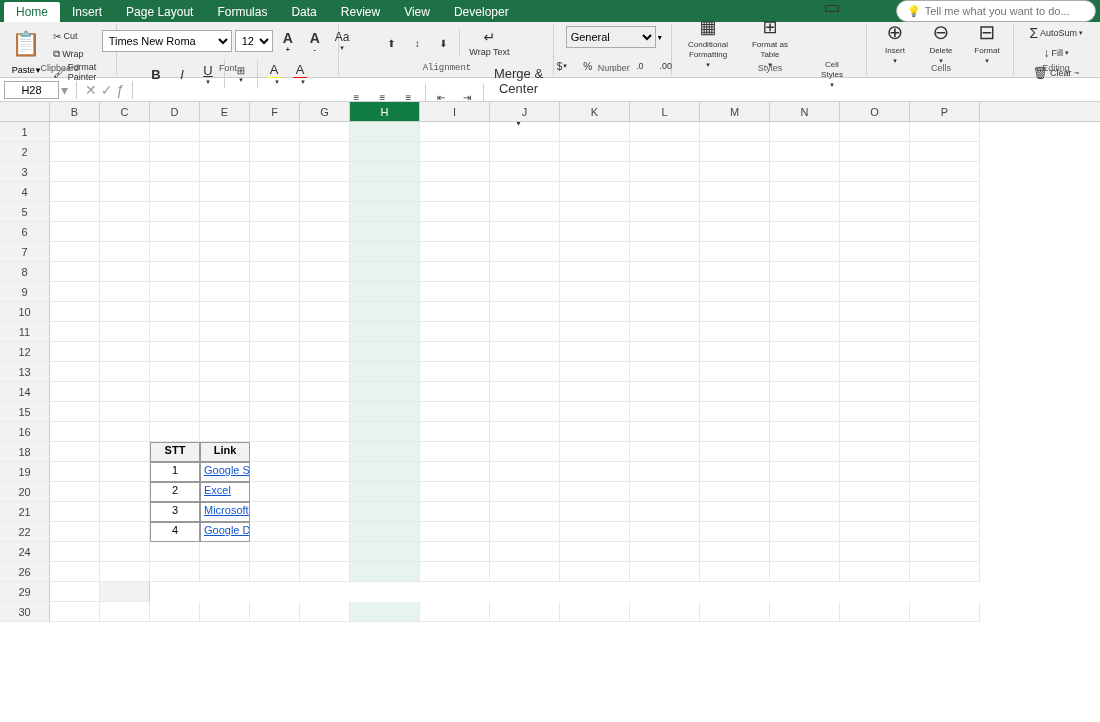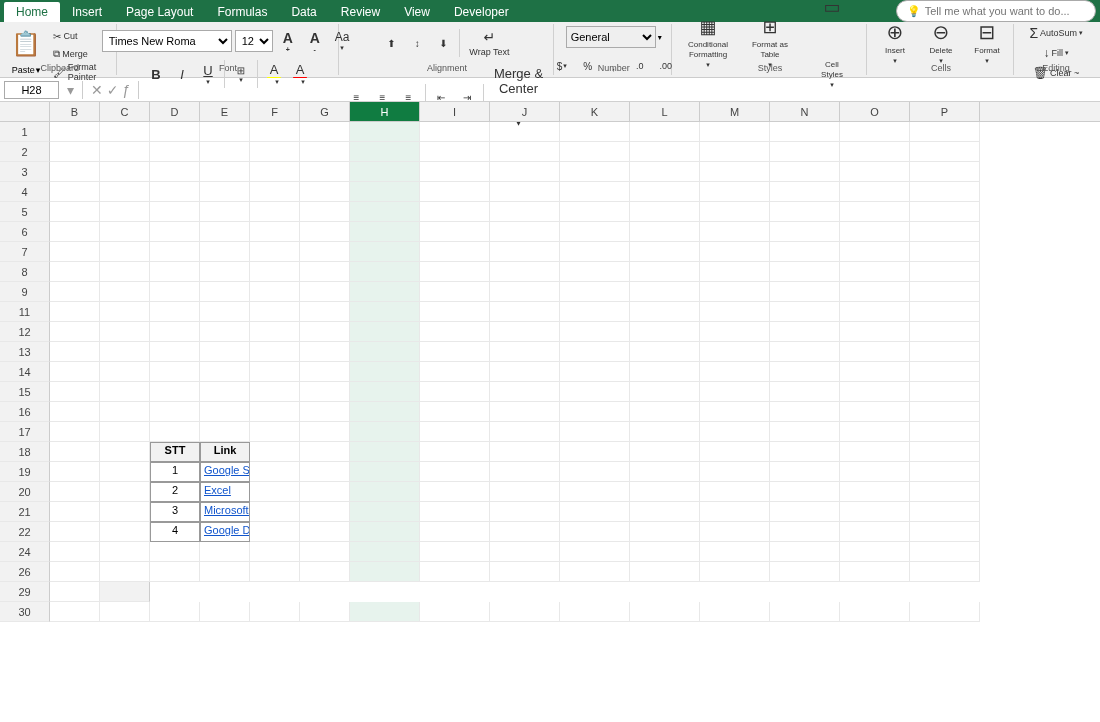--- a/index.html
+++ b/index.html
@@ -332,21 +332,21 @@
             <span>▾</span>
         </div>
       </div>
       <div style="display:flex; flex-direction:column; gap:2px; padding-top:4px;">
         <div class="rb-btn" style="height:16px; font-size:10px; flex-direction:row; gap:2px; justify-content:flex-start;">
           <span>✂</span>
             <span style="font-size:9px;">Cut</span>
         </div>
         <div class="rb-btn" style="height:16px; font-size:10px; flex-direction:row; gap:2px; justify-content:flex-start;">
           <span>⧉</span>
-            <span style="font-size:9px;">Merge</span>
+            <span style="font-size:9px;">Wrap</span>
         </div>
         <div class="rb-btn" style="height:16px; font-size:10px; flex-direction:row; gap:2px; justify-content:flex-start;">
           <span>🖌</span>
             <span style="font-size:9px;">Format Painter</span>
         </div>
       </div>
     </div>
     <div style="position:absolute; bottom:2px; left:0; right:0; text-align:center; font-size:9px; color:#555;">Clipboard</div>
   </div>
 
@@ -403,21 +403,21 @@
       <div class="rb-btn">≡</div>
       <div class="rb-sep"></div>
       <div class="rb-btn">⇤</div>
       <div class="rb-btn">⇥</div>
       <div class="rb-sep"></div>
       <div class="merge-center-btn rb-btn" style="flex-direction:column; font-size:13px; padding:2px 4px; gap:18px; height:auto; width:auto;">
         <span>Merge &amp; Center</span>
           <span>▾</span>
       </div>
     </div>
-    <div style="position:absolute; bottom:2px; left:0; right:0; text-align:center; font-size:9px; color:#555;">Alignment</div>
+    <div style="position:absolute; bottom:2px; left:0; right:0; text-align:center; font-size:9px; color:#555;font-family:Liberation Mono, monospace;">Alignment</div>
   </div>
 
   <div class="ribbon-group" style="flex-direction:column; padding-bottom:14px; min-width:100px; gap:2px; position:relative;">
     <div style="display:flex; gap:2px; align-items:center; margin-top:2px;">
       <select style="width:90px; height:22px; font-size:11px; border:1px solid #aaa;">
         <option>General</option>
       </select>
       <span style="font-size:8px; cursor:pointer;">▾</span>
     </div>
     <div style="display:flex; gap:2px; align-items:center; margin-top:1px;">
@@ -491,21 +491,21 @@
       <div class="rb-btn" style="font-size:9px; height:18px; flex-direction:row; gap:2px;">
         <span style="font-size:12px;">🗑</span>
         <span>Clear ~</span>
       </div>
     </div>
     <div style="position:absolute; bottom:2px; left:0; right:0; text-align:center; font-size:9px; color:#555;">Editing</div>
   </div>
 </div>
 
 <div class="formula-bar">
-  <div style="display:flex; align-items:center; gap:8px;">
+  <div style="display:flex; align-items:center; gap:2px;">
     <div class="cell-ref">H28</div>
     <div style="color:#999; font-size:14px;">▾</div>
   </div>
   <div style="width:1px; height:18px; background:#ccc; margin:0 4px;"></div>
   <div style="display:flex; align-items:center; gap:4px;">
     <span style="color:#999; cursor:pointer; font-size:14px;">✕</span>
     <span style="color:#999; cursor:pointer; font-size:14px;">✓</span>
     <span style="color:#999; cursor:pointer; font-size:14px;">ƒ</span>
   </div>
   <div style="width:1px; height:18px; background:#ccc; margin:0 4px;"></div>
@@ -692,20 +692,38 @@
           <div class="cell" style="width: 70px; min-width: 70px;"></div>
           <div class="cell" style="width: 70px; min-width: 70px;"></div>
           <div class="cell" style="width: 70px; min-width: 70px;"></div>
           <div class="cell" style="width: 70px; min-width: 70px;"></div>
           <div class="cell" style="width: 70px; min-width: 70px;"></div>
           <div class="cell" style="width: 70px; min-width: 70px;"></div>
           <div class="cell" style="width: 70px; min-width: 70px;"></div>
           <div class="cell" style="width: 70px; min-width: 70px;"></div>
         </div>
         <div class="grid-row">
+          <div class="row-header">10</div>
+          <div class="cell" style="width: 50px; min-width: 50px;"></div>
+          <div class="cell" style="width: 50px; min-width: 50px;"></div>
+          <div class="cell" style="width: 50px; min-width: 50px;"></div>
+          <div class="cell" style="width: 50px; min-width: 50px;"></div>
+          <div class="cell" style="width: 50px; min-width: 50px;"></div>
+          <div class="cell" style="width: 50px; min-width: 50px;"></div>
+          <div class="cell selected-col" style="width: 70px; min-width: 70px;"></div>
+          <div class="cell" style="width: 70px; min-width: 70px;"></div>
+          <div class="cell" style="width: 70px; min-width: 70px;"></div>
+          <div class="cell" style="width: 70px; min-width: 70px;"></div>
+          <div class="cell" style="width: 70px; min-width: 70px;"></div>
+          <div class="cell" style="width: 70px; min-width: 70px;"></div>
+          <div class="cell" style="width: 70px; min-width: 70px;"></div>
+          <div class="cell" style="width: 70px; min-width: 70px;"></div>
+          <div class="cell" style="width: 70px; min-width: 70px;"></div>
+        </div>
+        <div class="grid-row">
           <div class="row-header">11</div>
           <div class="cell" style="width: 50px; min-width: 50px;"></div>
           <div class="cell" style="width: 50px; min-width: 50px;"></div>
           <div class="cell" style="width: 50px; min-width: 50px;"></div>
           <div class="cell" style="width: 50px; min-width: 50px;"></div>
           <div class="cell" style="width: 50px; min-width: 50px;"></div>
           <div class="cell" style="width: 50px; min-width: 50px;"></div>
           <div class="cell selected-col" style="width: 70px; min-width: 70px;"></div>
           <div class="cell" style="width: 70px; min-width: 70px;"></div>
           <div class="cell" style="width: 70px; min-width: 70px;"></div>
@@ -783,38 +801,20 @@
           <div class="cell" style="width: 70px; min-width: 70px;"></div>
           <div class="cell" style="width: 70px; min-width: 70px;"></div>
           <div class="cell" style="width: 70px; min-width: 70px;"></div>
           <div class="cell" style="width: 70px; min-width: 70px;"></div>
           <div class="cell" style="width: 70px; min-width: 70px;"></div>
           <div class="cell" style="width: 70px; min-width: 70px;"></div>
           <div class="cell" style="width: 70px; min-width: 70px;"></div>
         </div>
         <div class="grid-row">
           <div class="row-header">16</div>
-          <div class="cell" style="width: 50px; min-width: 50px;"></div>
-          <div class="cell" style="width: 50px; min-width: 50px;"></div>
-          <div class="cell" style="width: 50px; min-width: 50px;"></div>
-          <div class="cell" style="width: 50px; min-width: 50px;"></div>
-          <div class="cell" style="width: 50px; min-width: 50px;"></div>
-          <div class="cell" style="width: 50px; min-width: 50px;"></div>
-          <div class="cell selected-col" style="width: 70px; min-width: 70px;"></div>
-          <div class="cell" style="width: 70px; min-width: 70px;"></div>
-          <div class="cell" style="width: 70px; min-width: 70px;"></div>
-          <div class="cell" style="width: 70px; min-width: 70px;"></div>
-          <div class="cell" style="width: 70px; min-width: 70px;"></div>
-          <div class="cell" style="width: 70px; min-width: 70px;"></div>
-          <div class="cell" style="width: 70px; min-width: 70px;"></div>
-          <div class="cell" style="width: 70px; min-width: 70px;"></div>
-          <div class="cell" style="width: 70px; min-width: 70px;"></div>
-        </div>
-        <div class="grid-row">
-          <div class="row-header">17</div>
           <div class="cell" style="width: 50px; min-width: 50px;"></div>
           <div class="cell" style="width: 50px; min-width: 50px;"></div>
           <div class="cell" style="width: 50px; min-width: 50px;"></div>
           <div class="cell" style="width: 50px; min-width: 50px;"></div>
           <div class="cell" style="width: 50px; min-width: 50px;"></div>
           <div class="cell" style="width: 50px; min-width: 50px;"></div>
           <div class="cell selected-col" style="width: 70px; min-width: 70px;"></div>
           <div class="cell" style="width: 70px; min-width: 70px;"></div>
           <div class="cell" style="width: 70px; min-width: 70px;"></div>
           <div class="cell" style="width: 70px; min-width: 70px;"></div>

